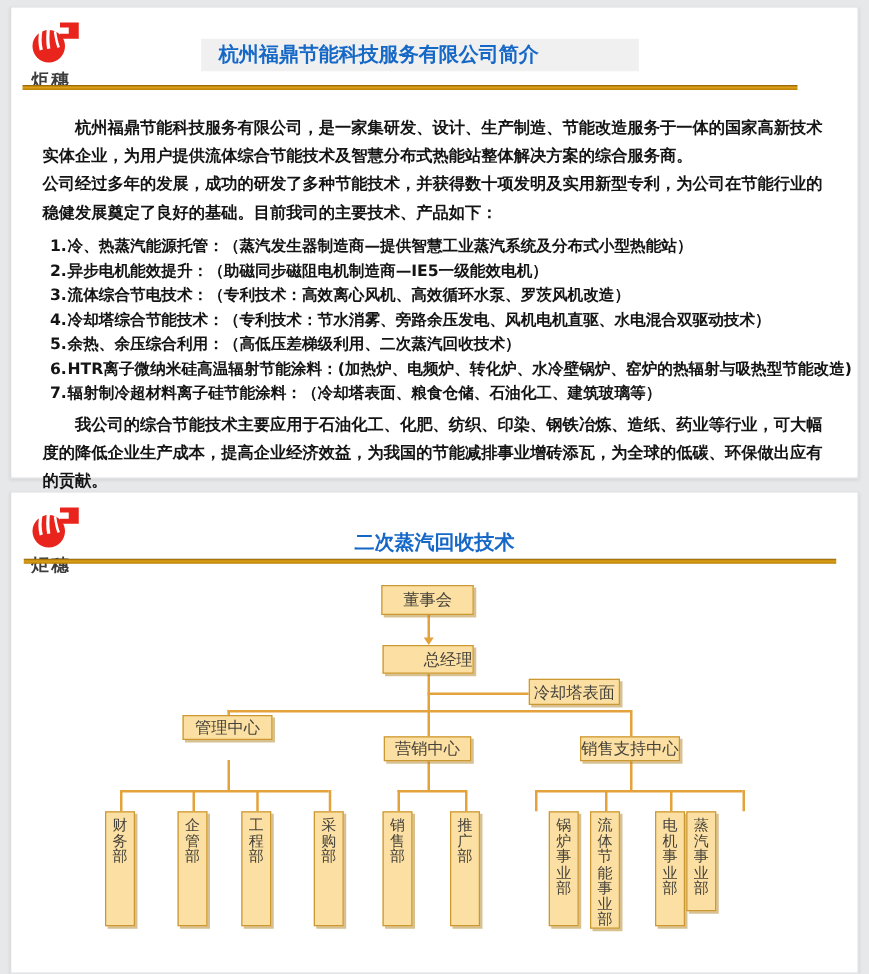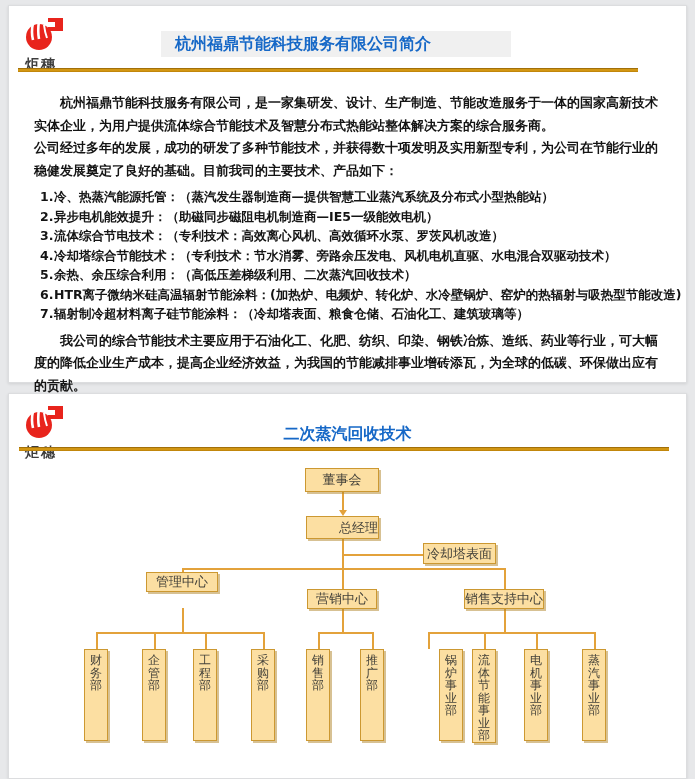--- a/index.html
+++ b/index.html
@@ -218,16 +218,16 @@
   </div>
   <div class="org-node vert" style="left:407px;top:255px;width:24px;height:92px;margin-left:23px;">
     <span>锅炉事业部</span>
   </div>
   <div class="org-node vert" style="left:515px;top:255px;width:24px;height:92px;">
     <span>电机事业部</span>
   </div>
   <div class="org-node vert" style="left:463px;top:255px;width:24px;height:94px;">
     <span>流体节能事业部</span>
   </div>
-  <div class="org-node vert" style="left:573px;top:255px;width:24px;height:92px;">
+  <div class="org-node vert" style="left:540px;top:255px;width:24px;height:80px;">
     <span>蒸汽事业部</span>
   </div>
 </div>
 
 </body></html>

